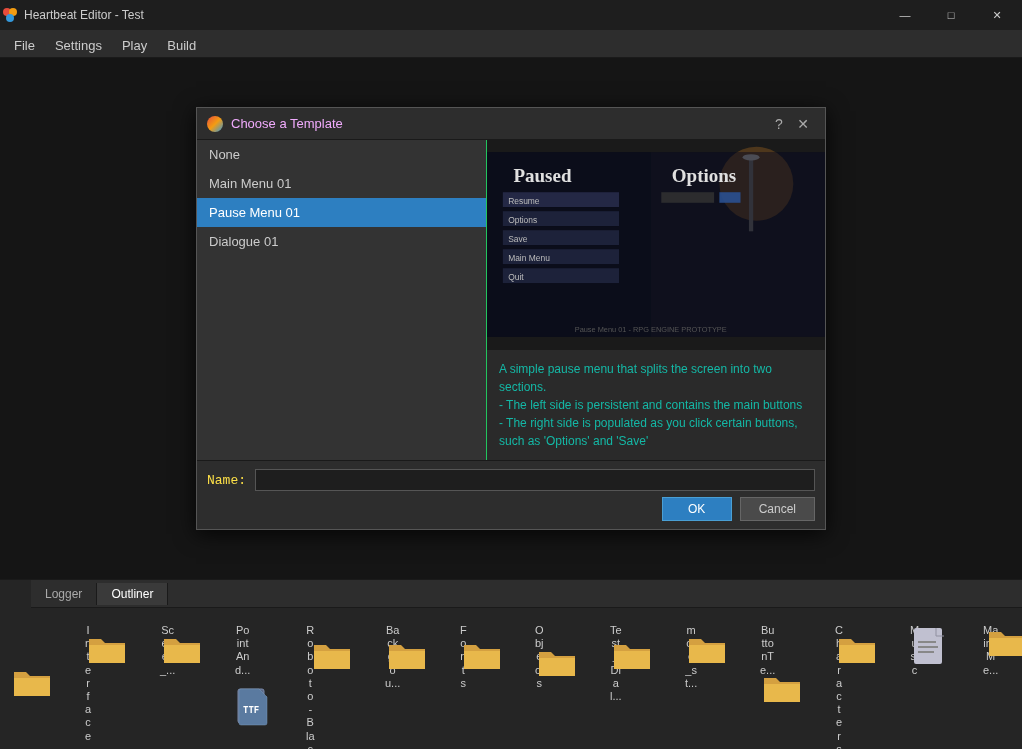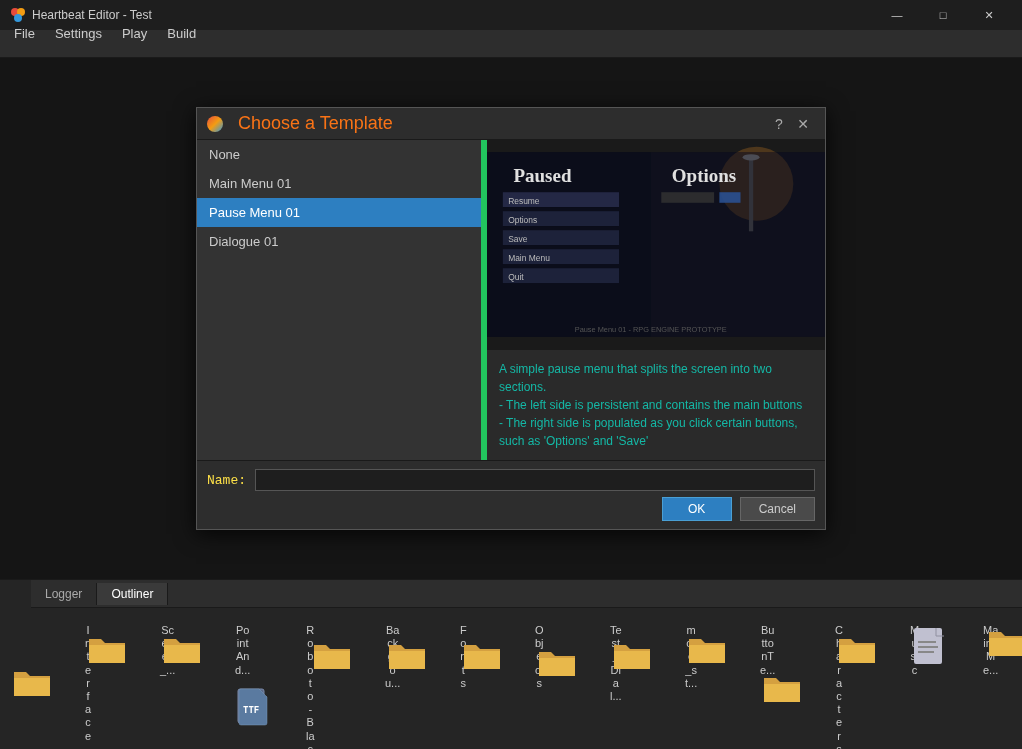--- a/index.html
+++ b/index.html
@@ -13,21 +13,21 @@
       overflow: hidden;
       position: relative;
     }
 
     
     #titlebar {
       height: 30px;
       background: #1e1e1e;
       display: flex;
       align-items: center;
-      padding: 0 10px;
+      padding: 0 2px;
       user-select: none;
     }
     #titlebar-icon {
       width: 16px;
       height: 16px;
       margin-right: 6px;
       display: flex;
       align-items: center;
       justify-content: center;
     }
@@ -49,22 +49,22 @@
       cursor: pointer;
       font-size: 11px;
       color: #ccc;
     }
 
     
     #menubar {
       height: 28px;
       background: #2d2d2d;
       display: flex;
-      align-items: flex-end;
-      padding: 12px 4px;
+      align-items: flex-start;
+      padding: 4px 4px;
       border-bottom: 1px solid #1a1a1a;
     }
     .menu-item {
       padding: 4px 10px;
       cursor: pointer;
       color: #ccc;
       font-size: 13px;
     }
 
     
@@ -179,44 +179,43 @@
     }
     #modal-icon {
       width: 16px;
       height: 16px;
       margin-right: 8px;
       border-radius: 50%;
       background: linear-gradient(135deg, #e74c3c, #f39c12, #3498db);
     }
     #modal-title {
       flex: 1;
-      font-size: 18px;
-      color: #f97316;
-      margin-left: 7px;
+      font-size: 13px;
+      color: #f0abfc;
     }
     .modal-ctrl-btn {
       width: 24px;
       height: 24px;
       display: flex;
       align-items: center;
       justify-content: center;
       cursor: pointer;
       color: #aaa;
       font-size: 14px;
     }
 
     #modal-body {
       display: flex;
       height: 320px;
     }
 
     #template-list {
       width: 290px;
       background: #333;
-      border-right: 6px solid #22c55e;
+      border-right: 1px solid #22c55e;
       overflow-y: auto;
     }
 
     .template-item {
       padding: 7px 12px;
       cursor: pointer;
       font-size: 13px;
       color: #ccc;
     }
     .template-item.selected {

